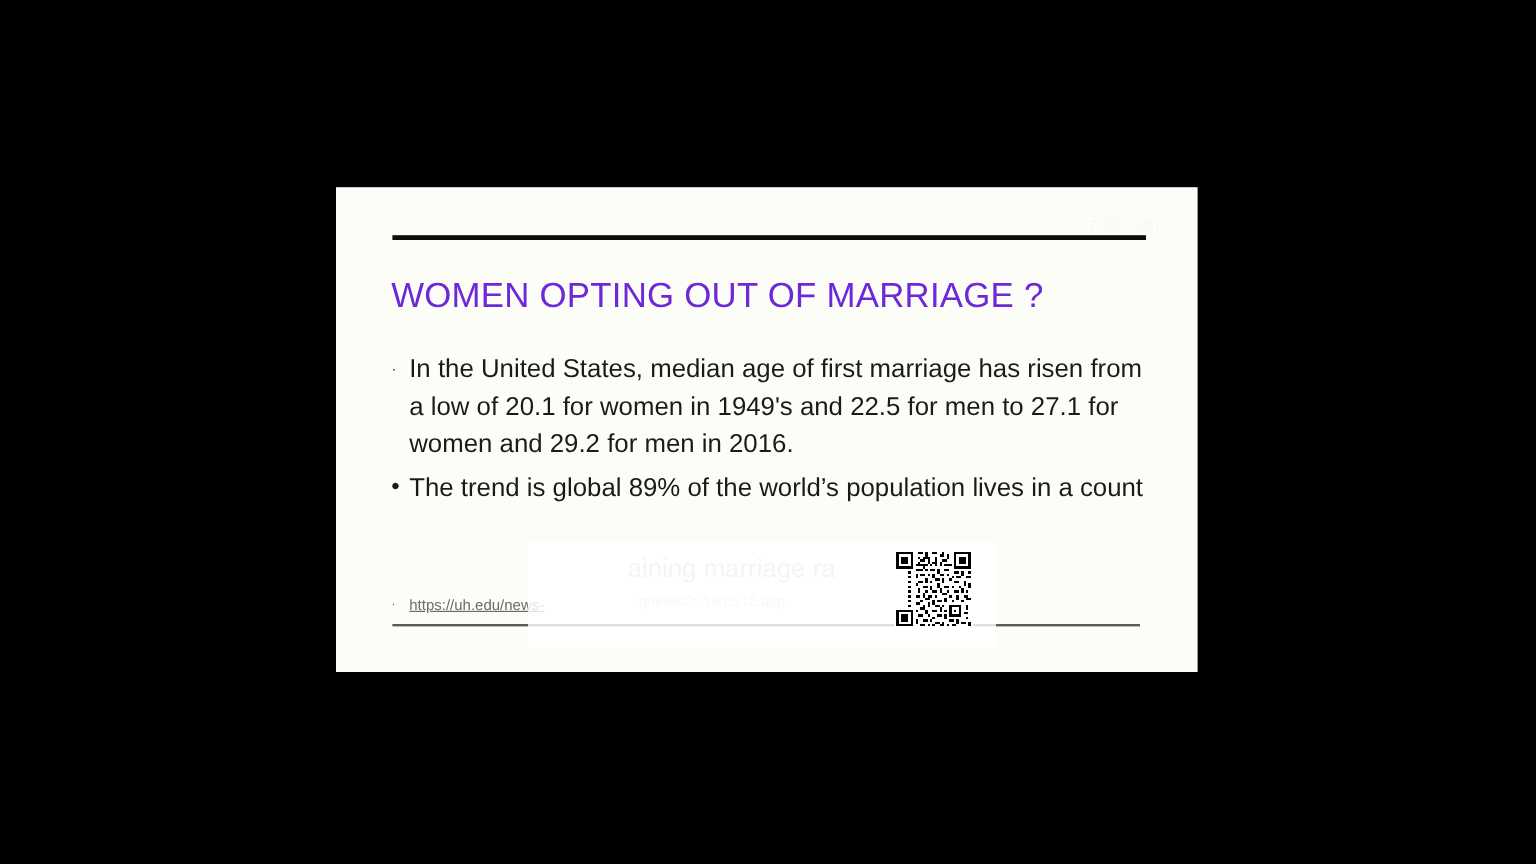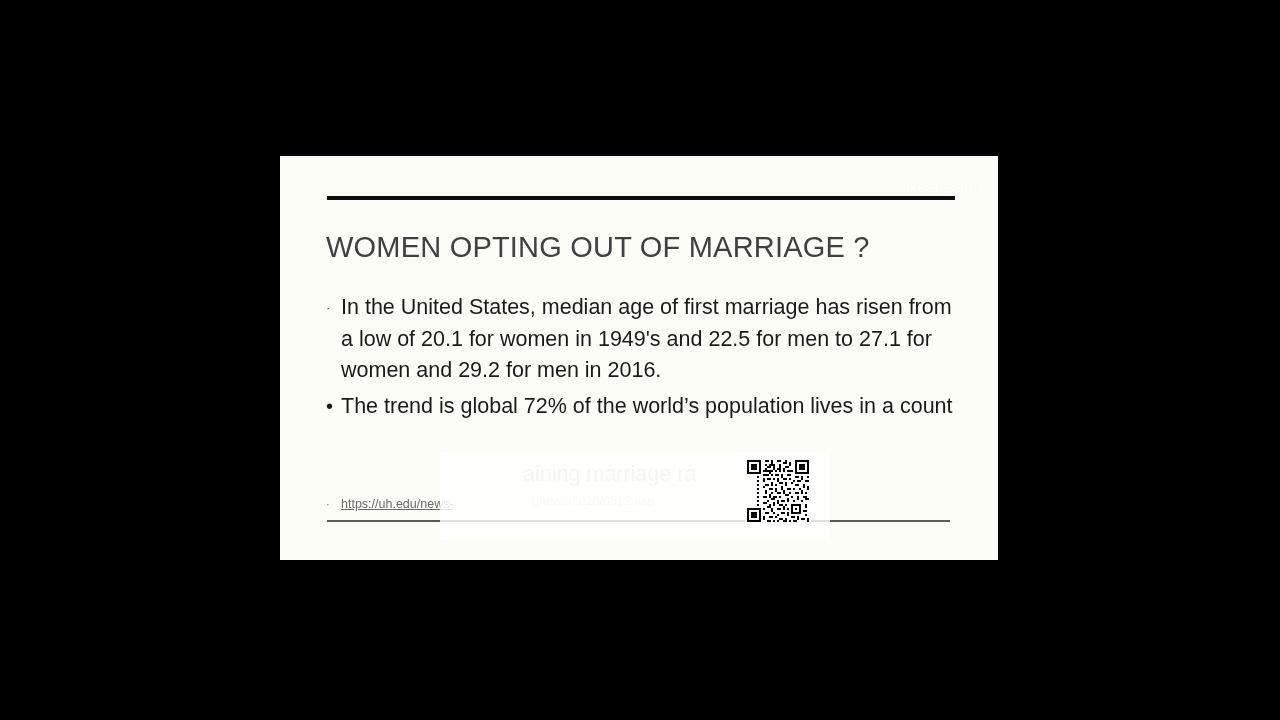--- a/index.html
+++ b/index.html
@@ -68,21 +68,21 @@
 
   
   #slide-title {
     position: absolute;
     left: 46px;
     top: 56px;
     font-family: "Liberation Sans", sans-serif;
     font-size: 29px;
     font-weight: 400;
     letter-spacing: 0.2px;
-    color: #404040;
+    color: #6d28d9;
     white-space: nowrap;
   }
 
   
   #body-block {
     position: absolute;
     left: 46px;
     top: 136px;
     width: 640px;
   }
@@ -205,21 +205,21 @@
 
     <div id="body-block">
 
       <div class="bullet-row b1">
         <span class="marker">·</span>
         <span class="bullet-text">In the United States, median age of first marriage has risen from a  low of 20.1 for women in 1949's and 22.5 for men to 27.1 for women and 29.2 for men in 2016.</span>
       </div>
 
       <div class="bullet-row b2">
         <span class="marker">•</span>
-        <span class="bullet-text">The trend is global 72% of the world’s population lives in a count</span>
+        <span class="bullet-text">The trend is global 89% of the world’s population lives in a count</span>
       </div>
 
     </div>
 
     <div class="ghost" id="ghost-line-1">aining marriage ra</div>
     <div class="ghost" id="ghost-line-2">gnews/2018/0512.asp</div>
 
     <div id="link-row">
       <span class="marker">·</span>
       <span id="source-link">https://uh.edu/news-</span>

